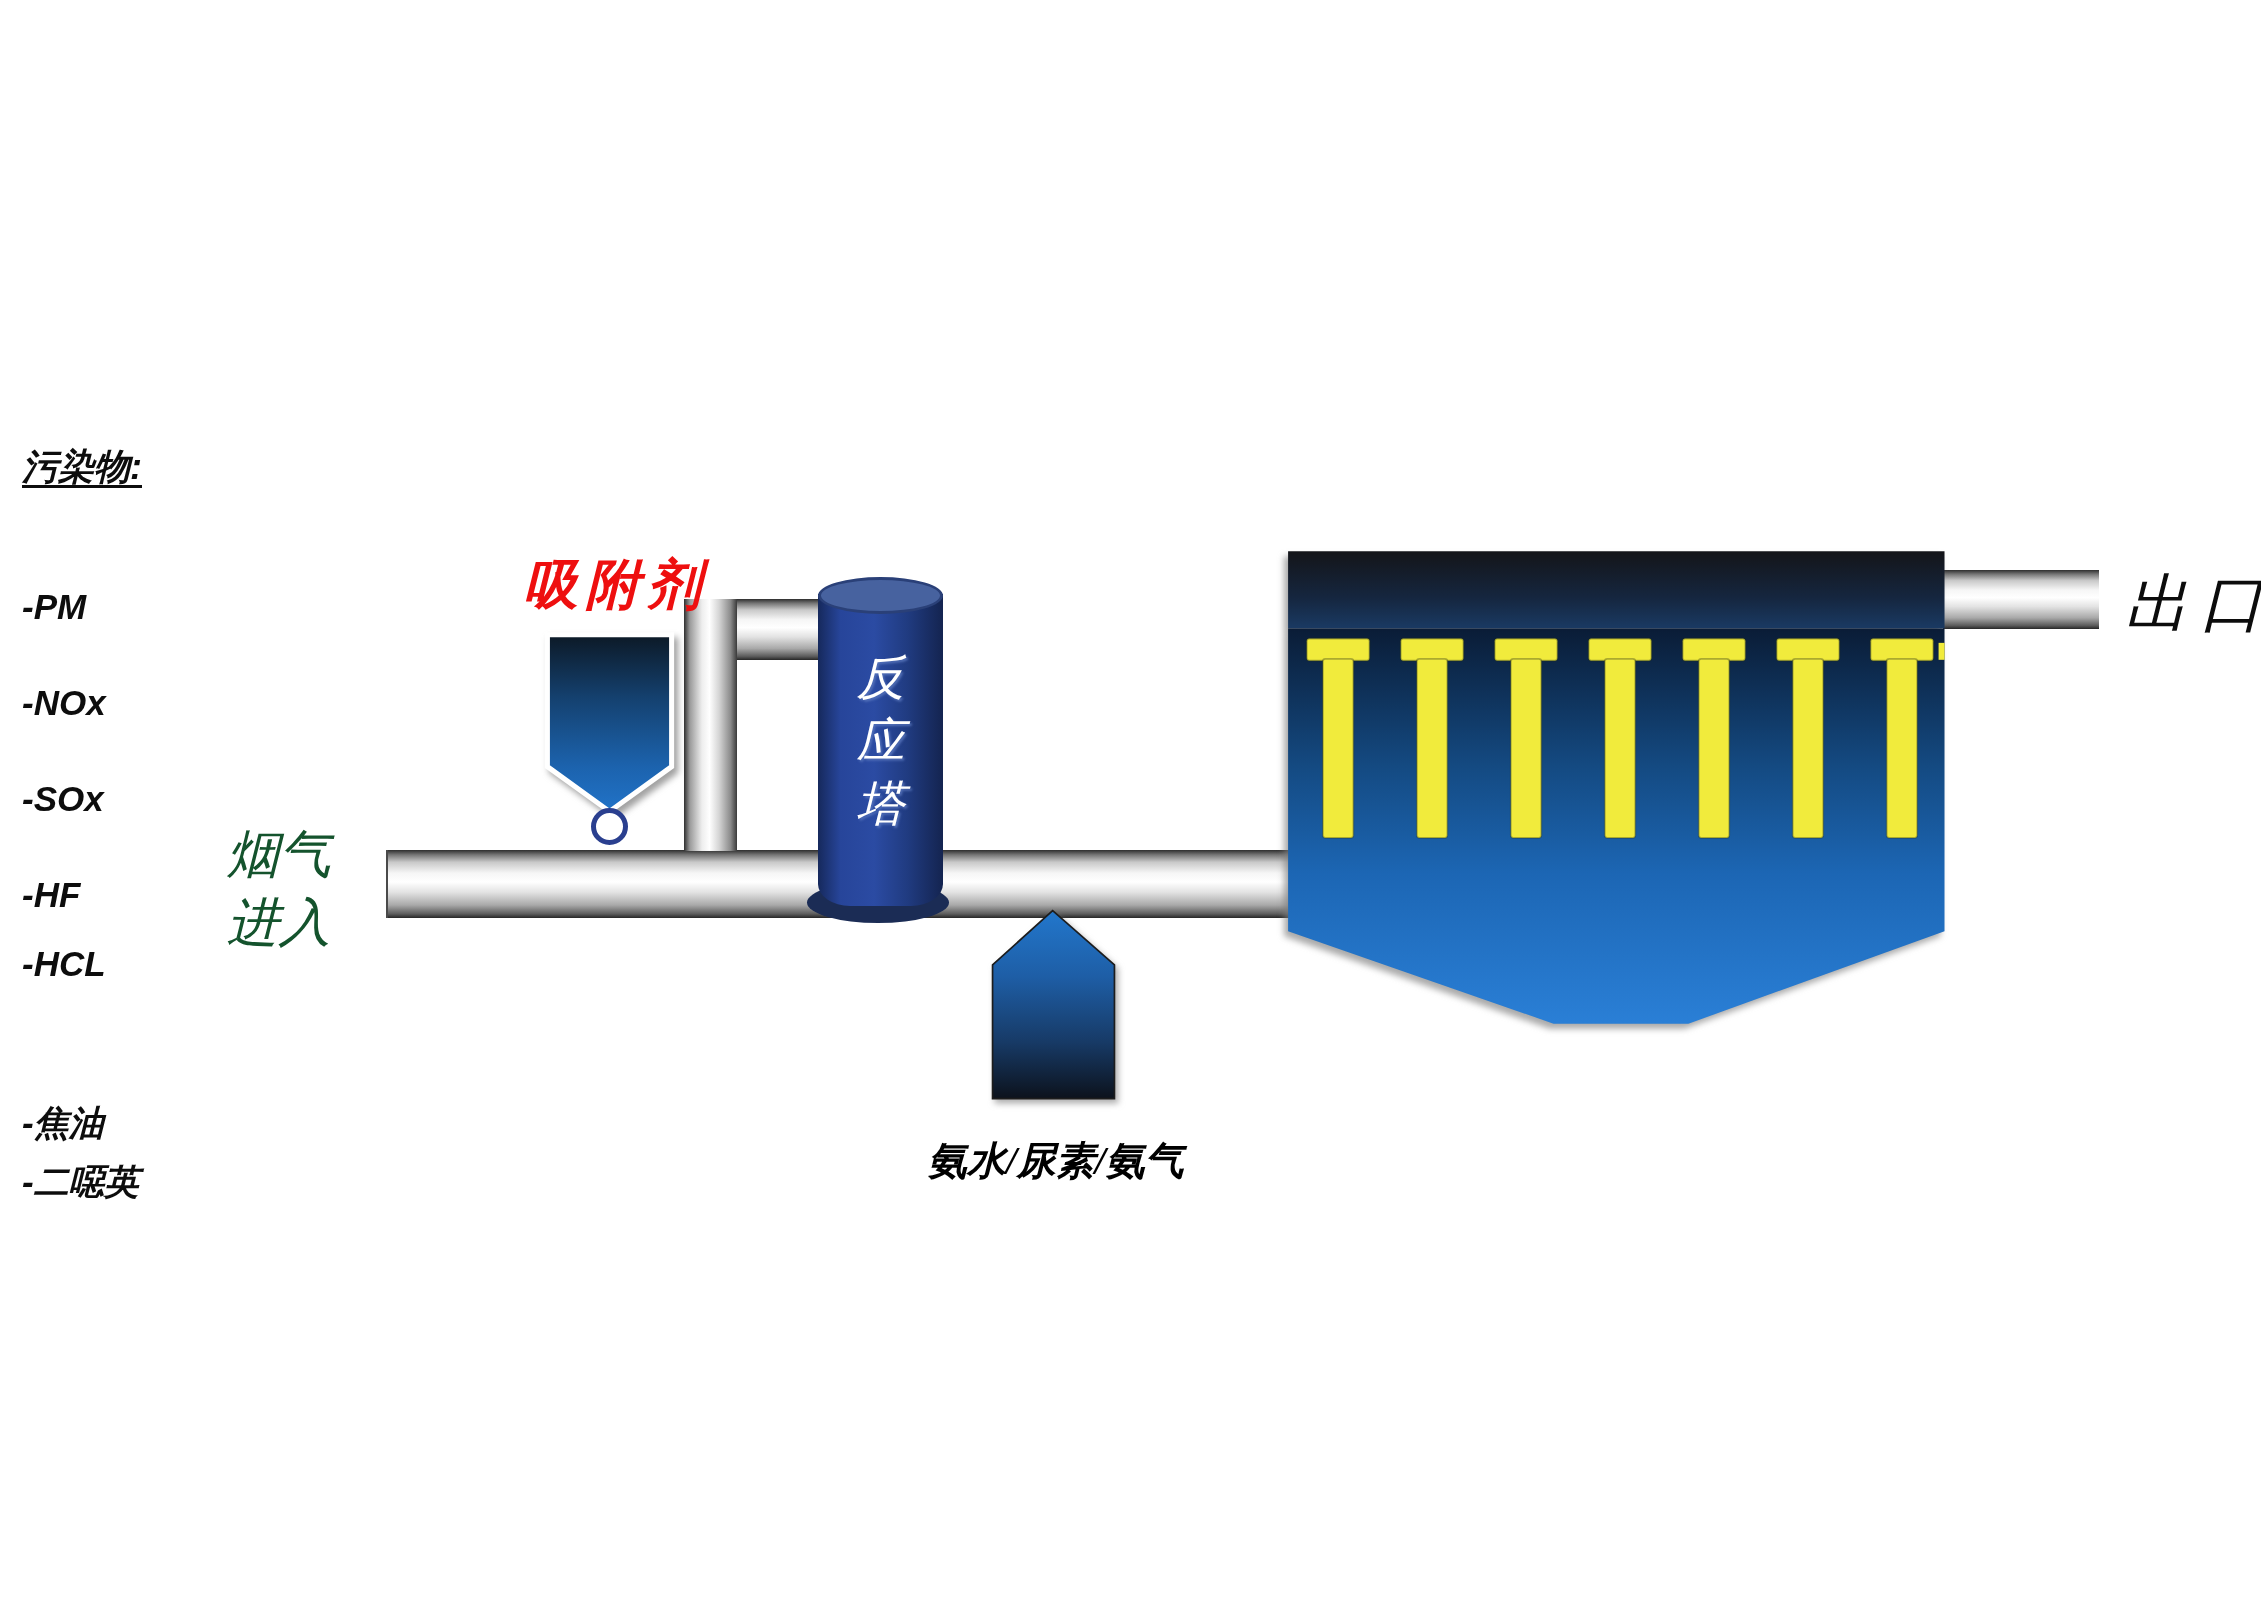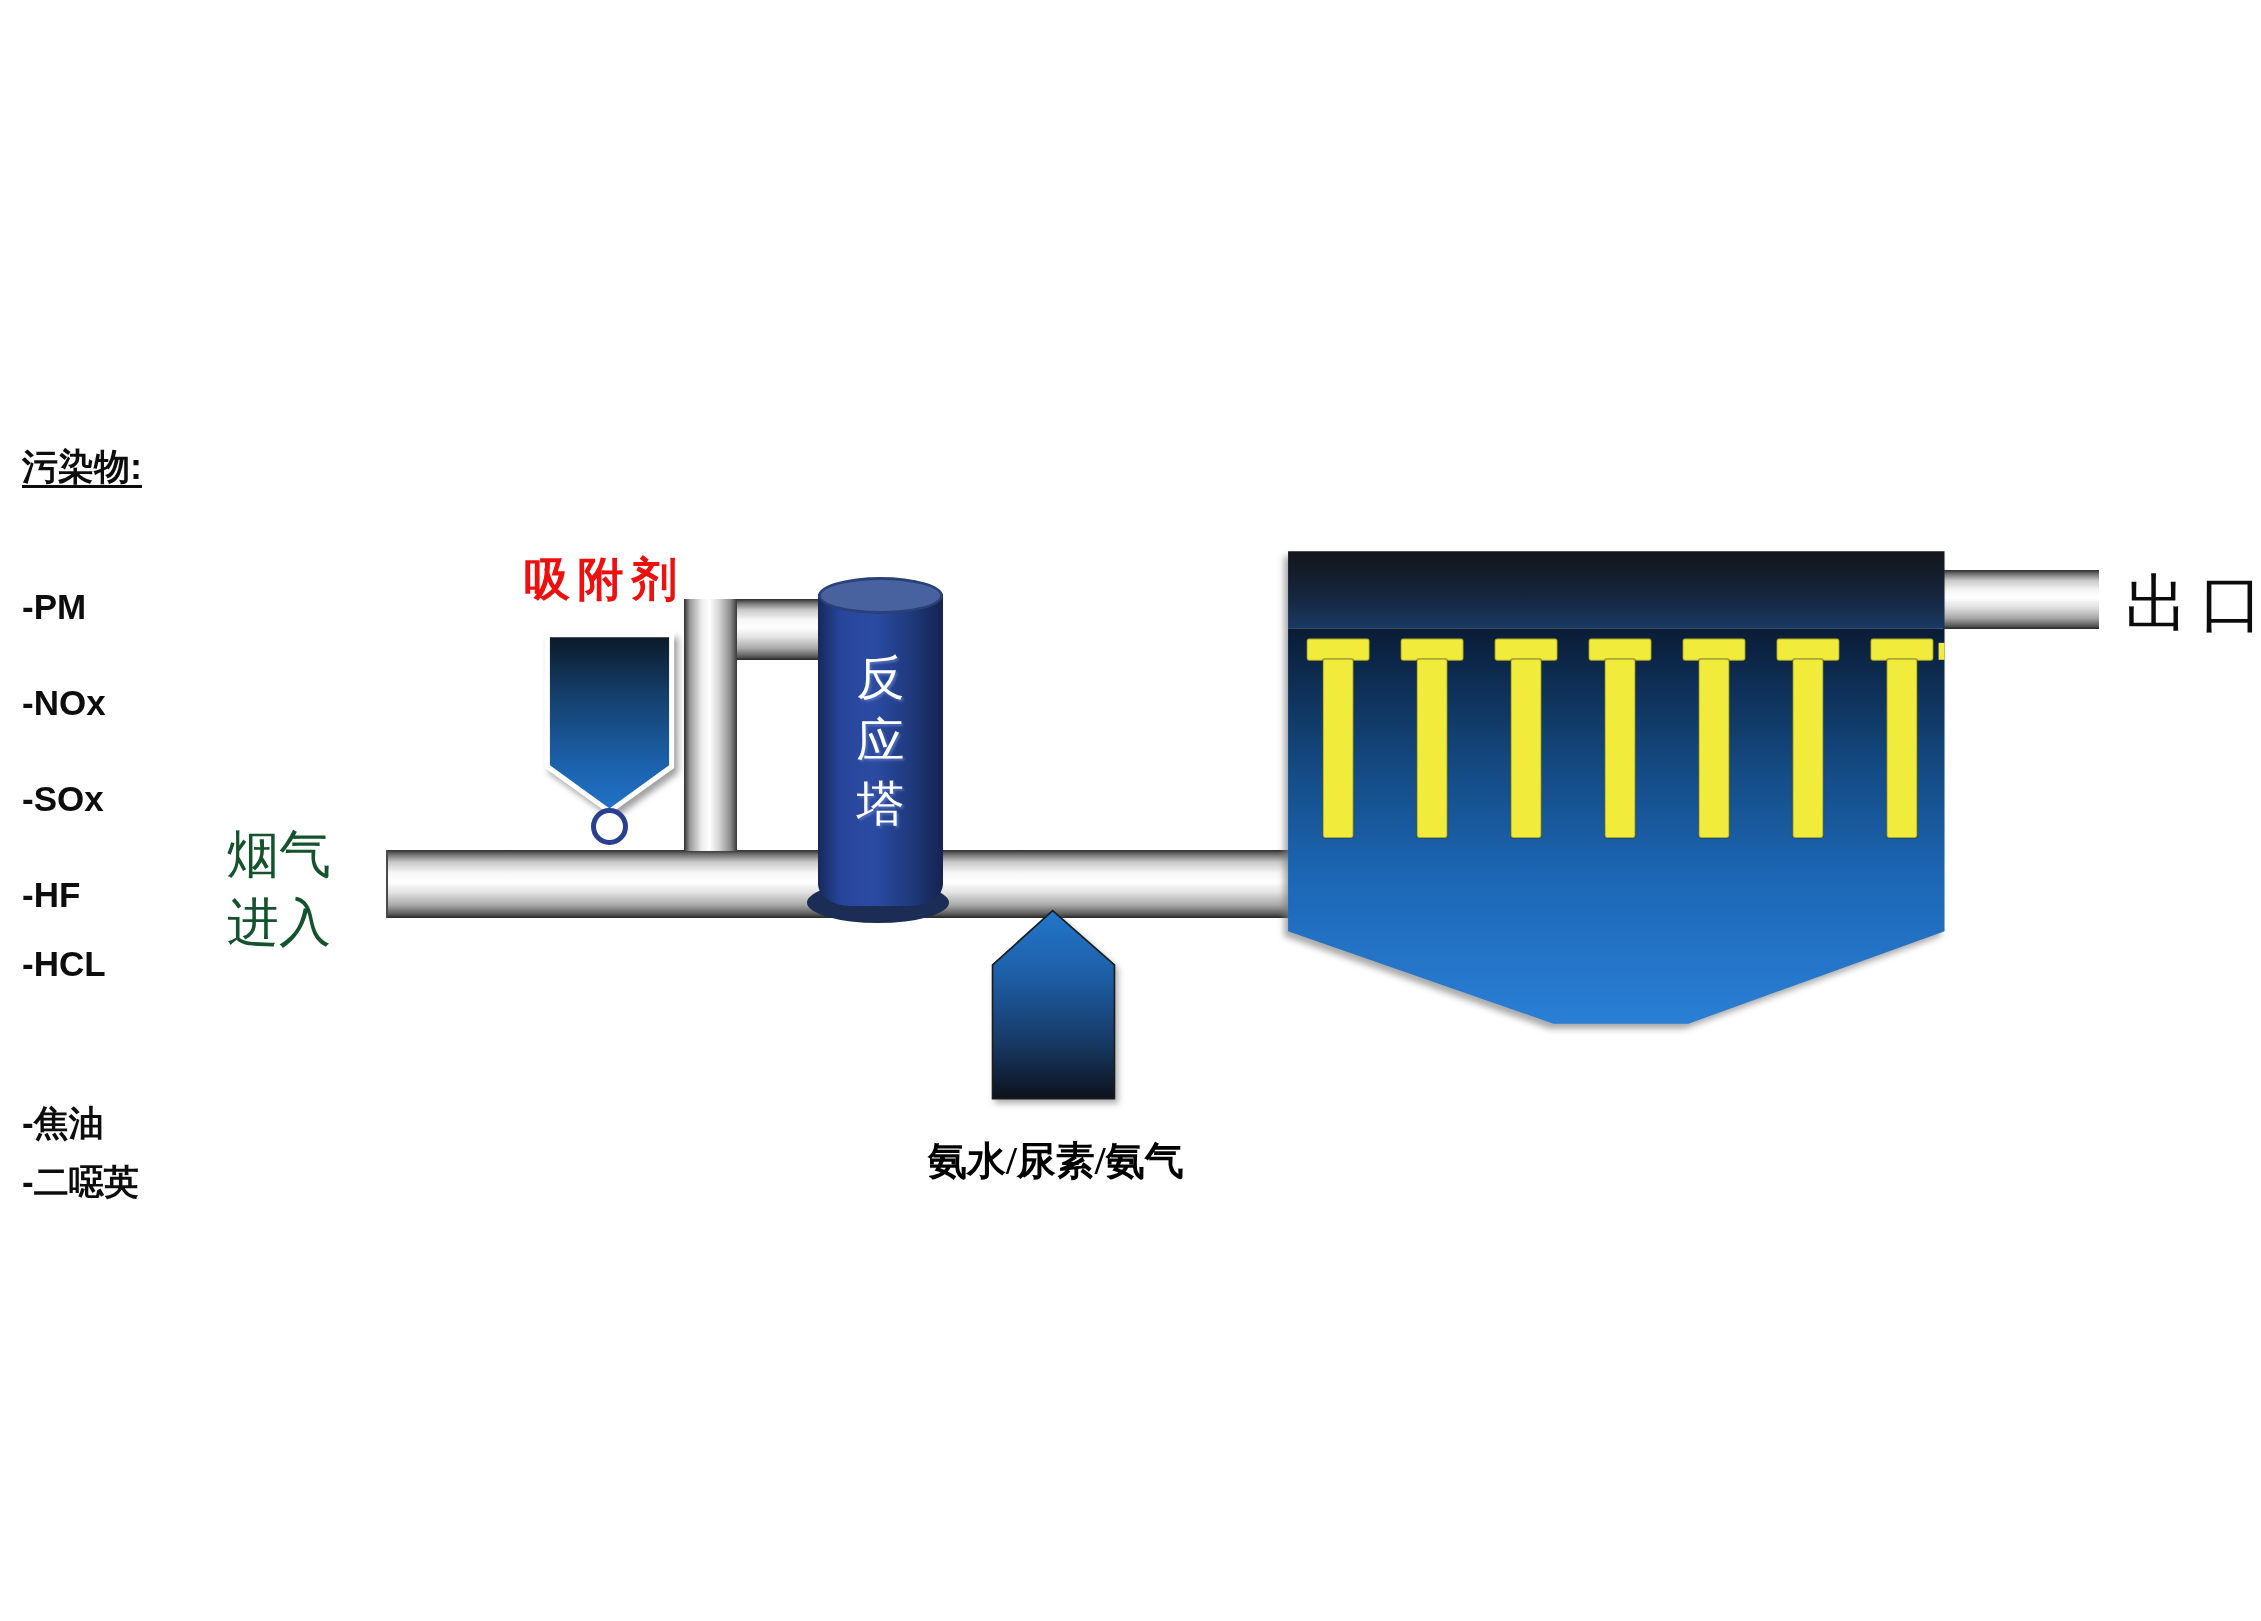--- a/index.html
+++ b/index.html
@@ -1,18 +1,19 @@
 <!DOCTYPE html>
 <html style="font-size:13.6px"><head>
 <meta charset="utf-8">
 <style>
   html,body{margin:0;padding:0;background:#ffffff;}
   .stage{
     position:relative;width:2261px;height:1438px;background:#ffffff;overflow:hidden;
     font-family:"Liberation Serif","DejaVu Serif",serif;
+    font-style:italic;
   }
   
   .pollutants-heading{
     position:absolute;left:22px;top:443px;
     font-family:"Liberation Sans","DejaVu Sans",sans-serif;
     font-weight:bold;font-size:36px;color:#0d0d0d;
     text-decoration:underline;text-underline-offset:6px;text-decoration-thickness:2.5px;
     white-space:nowrap;
   }
   .pollutant-item{
@@ -20,21 +21,21 @@
     font-family:"Liberation Sans","DejaVu Sans",sans-serif;
     font-weight:bold;font-size:35px;color:#0d0d0d;line-height:1;white-space:nowrap;margin-top:39px;
   }
   .diagram-title{
     position:absolute;left:471px;top:431px;font-size:53px;font-weight:bold;
     white-space:nowrap;z-index:5;letter-spacing:1.7px;
   }
   .diagram-title .red{color:#ee0f0f;}
   .diagram-title .black{color:#0a0a0a;}
   .adsorbent-label{
-    position:absolute;left:524px;top:549px;font-size:46px;font-weight:bold;
+    position:absolute;left:524px;top:549px;font-size:54px;font-weight:bold;
     color:#ee0f0f;letter-spacing:7.6px;z-index:5;white-space:nowrap;
   }
   .flue-gas-label{
     position:absolute;left:227px;top:821px;font-size:52px;color:#14532d;
     line-height:68px;z-index:5;white-space:nowrap;
   }
   .ammonia-label{
     position:absolute;left:928px;top:1134px;font-size:39px;font-weight:bold;
     color:#000000;z-index:5;white-space:nowrap;
   }

